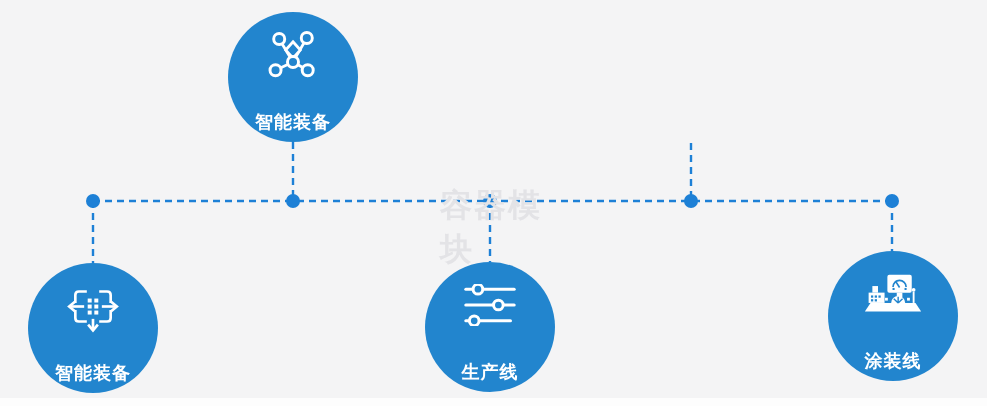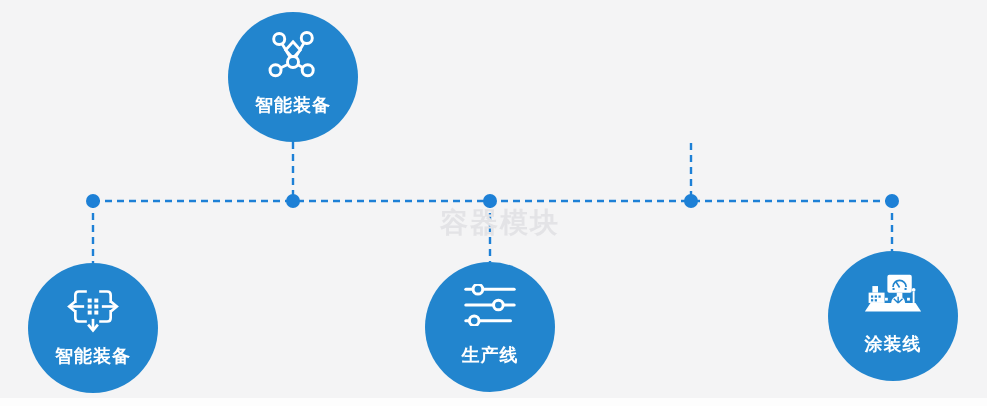--- a/index.html
+++ b/index.html
@@ -22,41 +22,41 @@
   }
   .bottom-strip{
     position:absolute;left:0;bottom:0;width:987px;height:8px;
     background:#fdfdfd;
   }
   .connectors{
     position:absolute;left:0;top:0;width:987px;height:406px;
   }
   .watermark{
     position:absolute;
-    left:440px;top:204px;width:120px;
-    font-size:28px;
+    left:440px;top:184px;width:120px;
+    font-size:32px;
     letter-spacing:2px;
     color:var(--wm);
     font-weight:700;
     user-select:none;
   }
   .node{
     position:absolute;
     width:130px;height:130px;
     border-radius:50%;
     background:var(--blue);
     display:flex;flex-direction:column;align-items:center;
     padding-top:16px;
   }
   .node .iconbox{
     height:54px;width:70px;
     display:flex;align-items:center;justify-content:center;
   }
   .node .label{
-    margin-top:11px;
+    margin-top:28px;
     color:var(--white);
     font-size:18px;
     font-weight:600;
     letter-spacing:1px;
     line-height:24px;
     white-space:nowrap;
   }
 </style>
 </head>
 <body>

